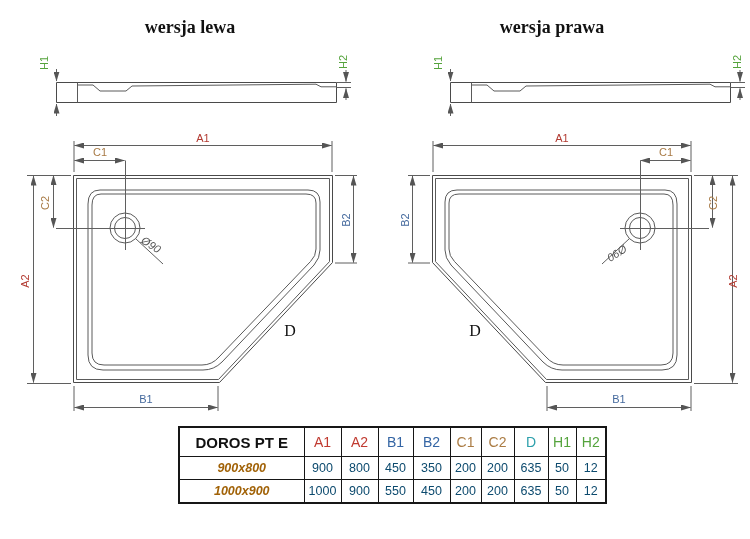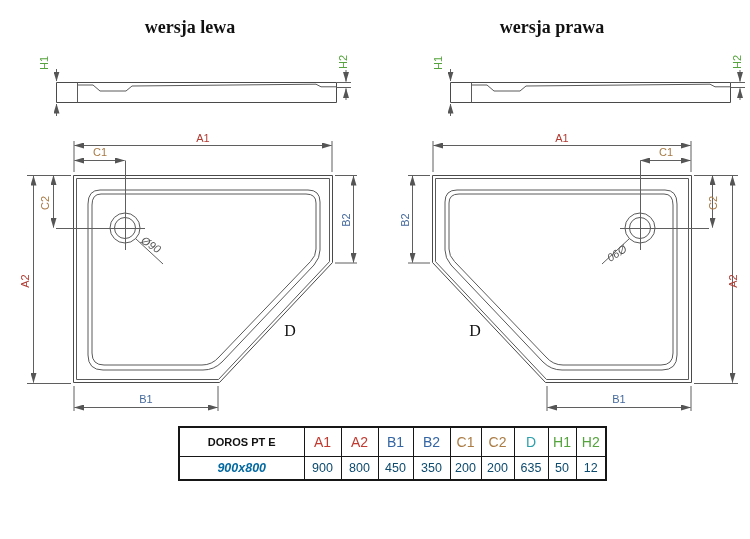--- a/index.html
+++ b/index.html
@@ -23,23 +23,23 @@
   table.dims{
     position:absolute;left:178px;top:426px;
     border-collapse:collapse;table-layout:fixed;
     border:2px solid #161616;
   }
   table.dims th,table.dims td{
     border:1.5px solid #161616;text-align:center;vertical-align:middle;
     padding:0;white-space:nowrap;
   }
   table.dims thead th{height:28px;font-size:14px;font-weight:normal;}
-  table.dims th.model{font-size:11px;font-weight:bold;color:#111;}
+  table.dims th.model{font-size:15px;font-weight:bold;color:#111;}
   table.dims td{height:22px;font-size:12.5px;color:#0c4a6e;}
-  table.dims td.size{font-weight:bold;font-style:italic;color:#0369a1;}
+  table.dims td.size{font-weight:bold;font-style:italic;color:#a16207;}
   .c-red{color:#c03a30;}
   .c-blue{color:#3465a4;}
   .c-brown{color:#ab7c44;}
   .c-teal{color:#2da0ac;}
   .c-green{color:#54a33c;}
 </style>
 </head>
 <body>
 
 <svg width="750" height="430" viewBox="0 0 750 430">
@@ -182,14 +182,26 @@
       <td>900</td>
       <td>800</td>
       <td>450</td>
       <td>350</td>
       <td>200</td>
       <td>200</td>
       <td>635</td>
       <td>50</td>
       <td>12</td>
     </tr>
+    <tr>
+      <td class="size">1000x900</td>
+      <td>1000</td>
+      <td>900</td>
+      <td>550</td>
+      <td>450</td>
+      <td>200</td>
+      <td>200</td>
+      <td>635</td>
+      <td>50</td>
+      <td>12</td>
+    </tr>
   </tbody>
 </table>
 
 </body></html>

